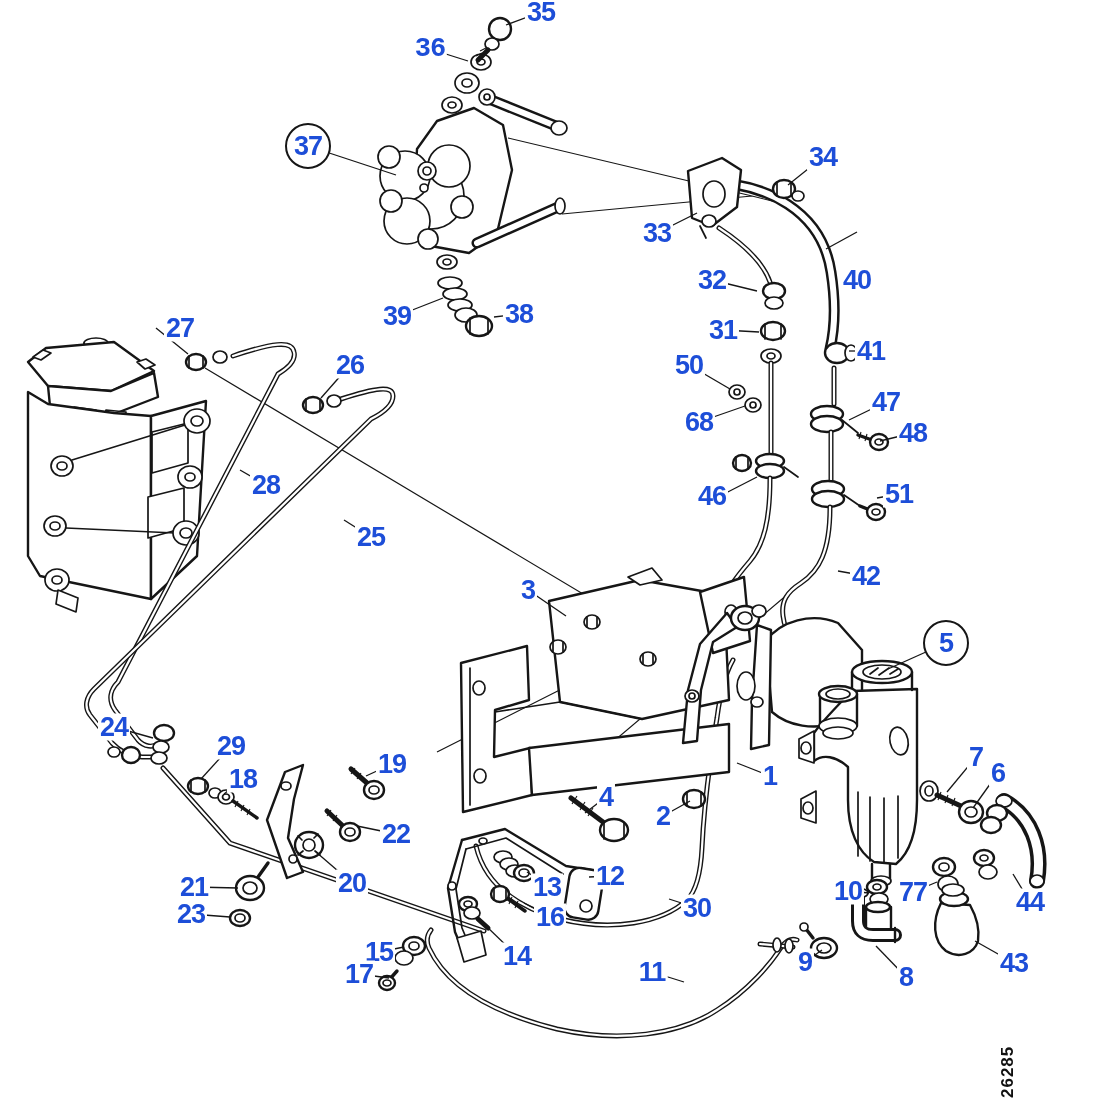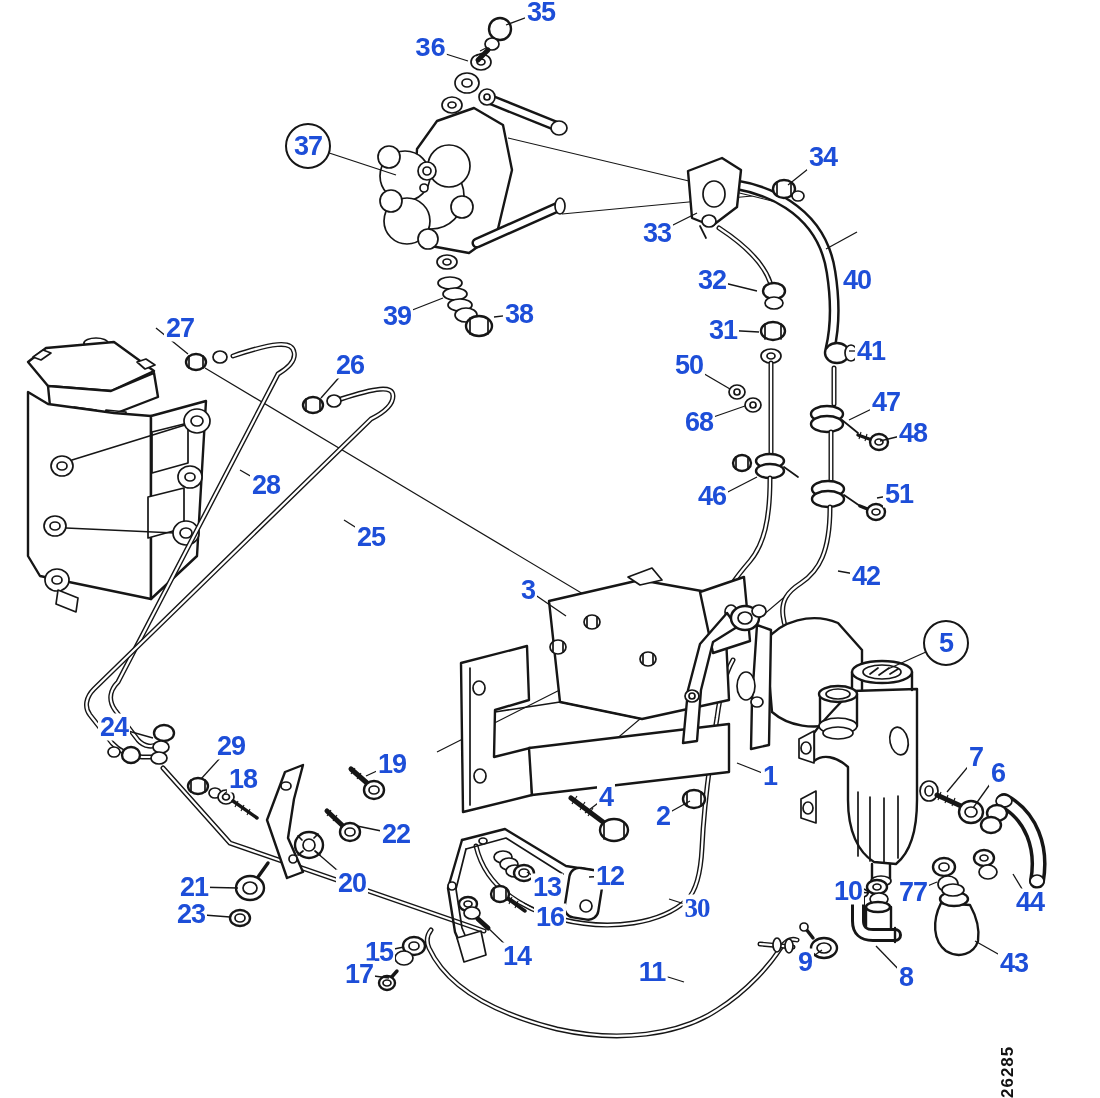--- a/index.html
+++ b/index.html
@@ -446,21 +446,21 @@
       <div class="callout" style="left: 663px; top: 816px;">2</div>
       <div class="callout" style="left: 396px; top: 834px;">22</div>
       <div class="callout" style="left: 194px; top: 887px;">21</div>
       <div class="callout" style="left: 352px; top: 883px;">20</div>
       <div class="callout" style="left: 547px; top: 887px;">13</div>
       <div class="callout" style="left: 610px; top: 876px;">12</div>
       <div class="callout" style="left: 848px; top: 891px; text-align: center;">10</div>
       <div class="callout" style="left: 913px; top: 892px;">77</div>
       <div class="callout" style="left: 191px; top: 914px;">23</div>
       <div class="callout" style="left: 550px; top: 917px;">16</div>
-      <div class="callout" style="left: 697px; top: 908px; font-family: Liberation Serif, serif;">30</div>
+      <div class="callout" style="left: 697px; top: 908px;">30</div>
       <div class="callout" style="left: 1030px; top: 902px;">44</div>
       <div class="callout" style="left: 517px; top: 956px;">14</div>
       <div class="callout" style="left: 379px; top: 952px;">15</div>
       <div class="callout" style="left: 359px; top: 974px;">17</div>
       <div class="callout" style="left: 805px; top: 962px;">9</div>
       <div class="callout" style="left: 906px; top: 977px;">8</div>
       <div class="callout" style="left: 1014px; top: 963px;">43</div>
       <div class="callout" style="left: 652px; top: 972px;">11</div>
     </div>
 

